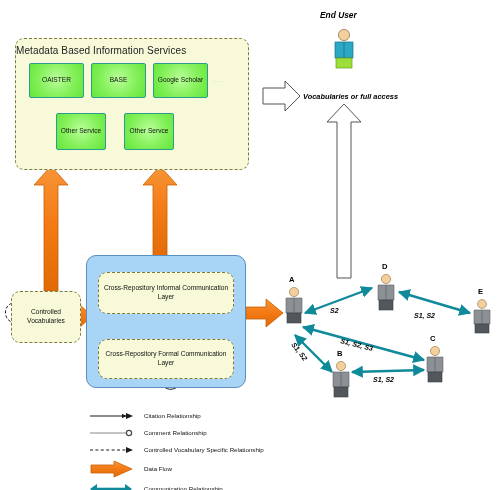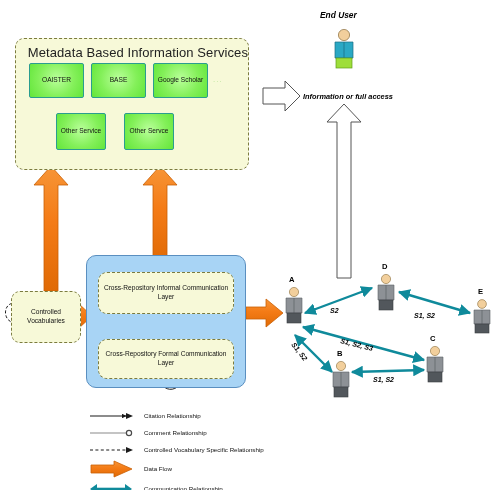--- a/index.html
+++ b/index.html
@@ -8,22 +8,22 @@
   #canvas{position:absolute;left:0;top:0;width:500px;height:490px;}
   .svglayer{position:absolute;left:0;top:0;width:500px;height:490px;}
   .node{position:absolute;}
 
   
   .mbis-panel{
     position:absolute;left:15px;top:38px;width:232px;height:130px;
     background:#f7f9d8;border:1px dashed #7b7b3f;border-radius:9px;
   }
   .mbis-title{
-    position:absolute;left:0;top:6px;width:232px;text-align:right;
-    font-size:13px;color:#222;letter-spacing:.1px;
+    position:absolute;left:0;top:6px;width:232px;text-align:left;
+    font-size:10px;color:#222;letter-spacing:.1px;
   }
   .svcbox{
     position:absolute;border:1px solid #2a9d8f;border-radius:2px;
     background:radial-gradient(circle at 50% 45%, #b9ff9a 0%, #84f05a 55%, #63e63a 100%);
     display:flex;align-items:center;justify-content:center;text-align:center;
     font-size:6.6px;color:#111;line-height:1.25;
   }
   .dots{position:absolute;font-size:8px;color:#b9e39a;letter-spacing:1px;}
 
   .cv-box{
@@ -161,21 +161,21 @@
     <span>Cross-Repository Formal Communication Layer</span>
   </div>
 
   <div class="lbl lbl-bold" style="left:320px;top:10px;font-size:8.4px;">End User</div>
   <svg class="node" style="left:330px;top:28px;" width="28" height="42">
     <circle cx="14" cy="7" r="5.6" fill="#f2cf9c" stroke="#8a6d3b" stroke-width="0.7"></circle>
     <path d="M5,14 h18 v16 h-18 z" fill="#2aa8c4" stroke="#1b6f85" stroke-width="0.7"></path>
     <path d="M14,14 v16" stroke="#1b6f85" stroke-width="0.8"></path>
     <rect x="6" y="30" width="16" height="10" fill="#9ede3a" stroke="#5f9e18" stroke-width="0.7"></rect>
   </svg>
-  <div class="lbl lbl-bold" style="left:303px;top:92px;font-size:7.4px;">Information or full access</div>
+  <div class="lbl lbl-bold" style="left:303px;top:92px;font-size:7.4px;">Vocabularies or full access</div>
 
   <div class="node-id" style="left:289px;top:275px;">A</div>
   <svg class="node" style="left:283px;top:286px;" width="22" height="38">
     <circle cx="11" cy="6" r="4.6" fill="#f2cf9c" stroke="#8a6d3b" stroke-width="0.6"></circle>
     <path d="M3,12 h16 v15 h-16 z" fill="#8d9196" stroke="#5c6166" stroke-width="0.6"></path>
     <path d="M11,12 v15" stroke="#5c6166" stroke-width="0.7"></path>
     <rect x="4" y="27" width="14" height="10" fill="#52575c" stroke="#3a3e42" stroke-width="0.6"></rect>
   </svg>
 
   <div class="node-id" style="left:337px;top:349px;">B</div>

